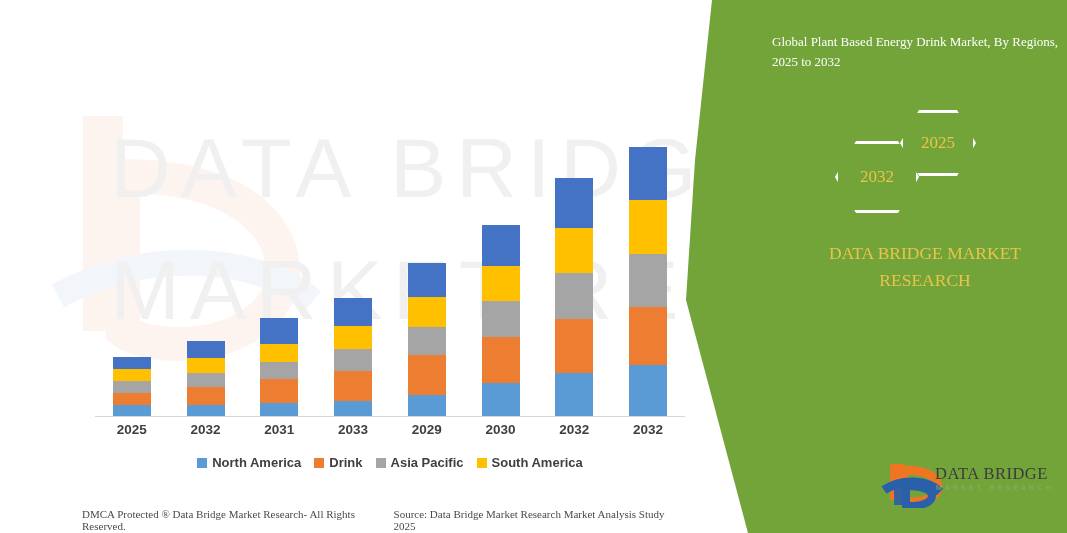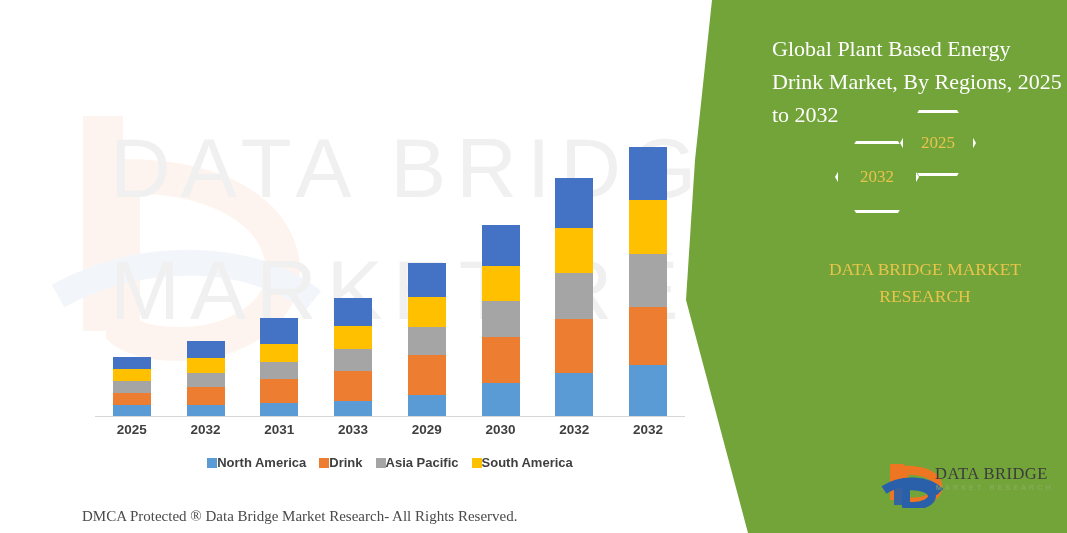--- a/index.html
+++ b/index.html
@@ -56,58 +56,57 @@
   .seg { width:100%; }
 
   .xlabels { position:absolute; left:95px; top:422px; width:590px; display:flex; }
   .xlab { flex:1 1 0; text-align:center; font-size:13.5px; font-weight:bold; color:#3f3f3f; }
 
   .legend {
     position:absolute; left:95px; top:455px; width:590px;
     display:flex; justify-content:center; align-items:center; gap:13px;
     font-size:13px; font-weight:bold; color:#3f3f3f;
   }
-  .lg { display:flex; align-items:center; white-space:nowrap; }
+  .lg { display:flex; align-items:center; gap:5px; white-space:nowrap; }
   .sw { width:10px; height:10px; display:inline-block; }
 
   .footer {
     position:absolute; left:82px; top:508px; width:600px;
     display:flex; justify-content:space-between;
     font-family:"Liberation Serif", serif;
-    font-size:15px; color:#4a4a4a;
+    font-size:11px; color:#4a4a4a;
   }
 
   
   .green {
     position:absolute; left:686px; top:0; width:381px; height:533px;
     background:#72a43a;
     clip-path: polygon(26px 0, 381px 0, 381px 533px, 62px 533px, 0px 300px, 9px 160px);
   }
   .green-title {
     position:absolute; left:772px; top:32px; width:290px;
-    color:#ffffff; font-size:22px; line-height:1.5;
+    color:#ffffff; font-size:13px; line-height:1.5;
     font-family:"Liberation Serif", serif;
   }
   .hex {
     position:absolute;
     border:3px solid #ffffff;
     background:transparent;
     display:flex; align-items:center; justify-content:center;
     color:#e8c44a; font-size:17px;
     font-family:"Liberation Serif", serif;
   }
   .hex-2032 { left:835px; top:141px; width:84px; height:72px;
     clip-path: polygon(25% 0%, 75% 0%, 100% 50%, 75% 100%, 25% 100%, 0% 50%); }
   .hex-2025 { left:900px; top:110px; width:76px; height:66px;
     clip-path: polygon(25% 0%, 75% 0%, 100% 50%, 75% 100%, 25% 100%, 0% 50%); }
   .brand-text {
     position:absolute; left:800px; top:240px; width:250px;
     text-align:center; color:#e8c44a; font-size:17.5px; line-height:1.55;
     font-family:"Liberation Serif", serif;
-    margin-top:16px;
   }
   .logo { position:absolute; left:880px; top:460px; width:170px; height:48px; }
   .logo-word {
     position:absolute; left:935px; top:464px;
     color:#3b3b3b; font-size:16.5px; letter-spacing:.5px;
     font-family:"Liberation Serif", serif;
   }
   .logo-sub {
     position:absolute; left:936px; top:484px;
     color:#8fae63; font-size:7px; letter-spacing:3.2px;
@@ -231,20 +230,21 @@
         <span>Asia Pacific</span>
       </div>
       <div class="lg">
         <span class="sw" style="background: rgb(255, 192, 0);"></span>
         <span>South America</span>
       </div>
     </div>
 
   <div class="footer">
     <span>DMCA Protected ® Data Bridge Market Research- All Rights Reserved.</span>
+    <span>Source: Data Bridge Market Research  Market Analysis Study 2025</span>
   </div>
 
   <div class="green"></div>
   <div class="green-title">Global Plant Based Energy Drink Market, By Regions, 2025 to 2032</div>
 
   <div class="hex hex-2032">
     <span>2032</span>
   </div>
   <div class="hex hex-2025">
     <span>2025</span>

